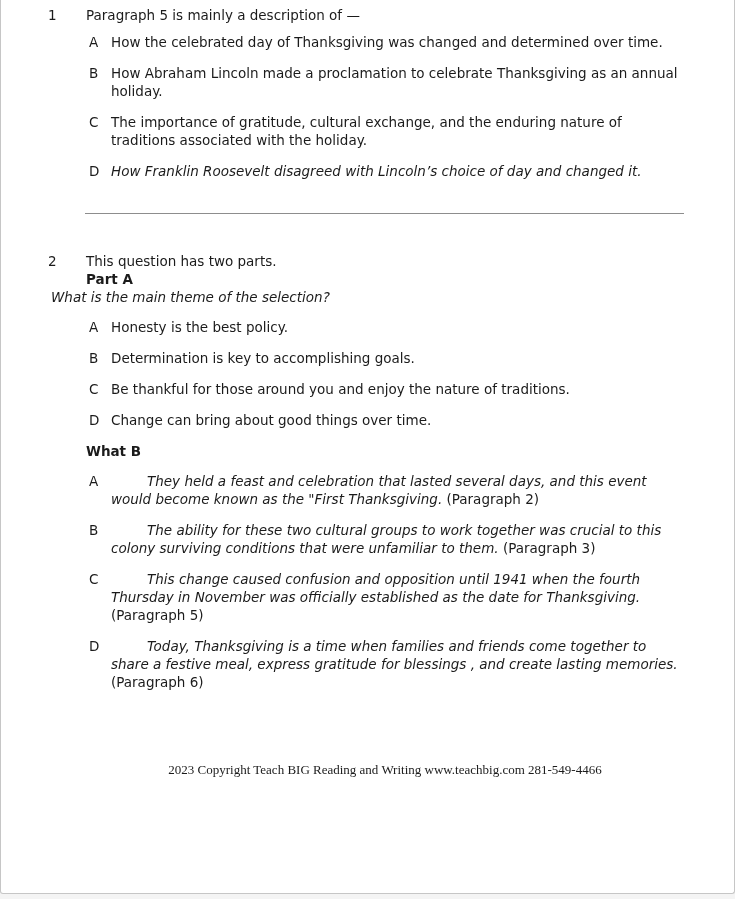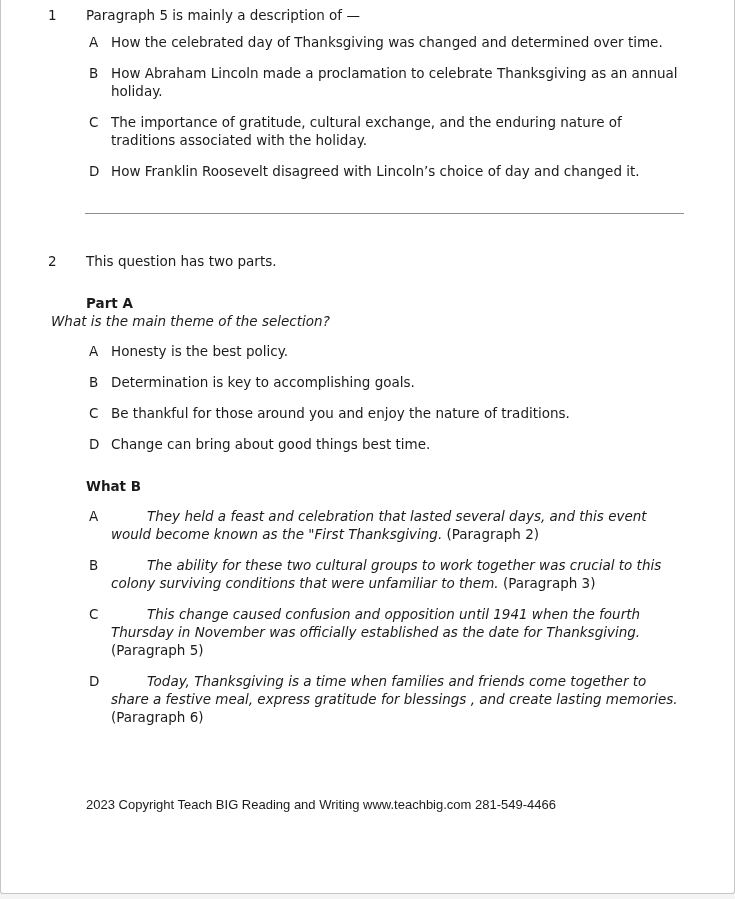--- a/index.html
+++ b/index.html
@@ -34,41 +34,42 @@
   .option {
     display: flex;
     margin-left: 88px;
     margin-bottom: 13px;
   }
   .opt-letter {
     width: 22px;
     flex-shrink: 0;
   }
   .opt-text { max-width: 568px; }
-  .opt-text.nowrap { white-space: nowrap; }
+  .opt-text.nowrap { white-space: nowrap; font-style: italic; }
   .opts { margin-top: 12px; }
   .q1-opts { margin-top: 9px; }
   .divider {
     border: none;
     border-top: 1px solid #8d8d8d;
     margin: 33px 0 38px 84px;
     width: 599px;
     height: 0;
   }
   .part-label {
-    margin: 24px 0 0 85px;
+    margin: 0 0 0 85px;
     font-weight: bold;
   }
   .part-question { margin-left: 50px; font-style: italic; }
   .quote { font-style: italic; margin-left: 36px; }
   .citation { font-style: normal; }
   .footer {
     margin: 70px 0 0 85px;
     width: 598px;
-    font-family: Liberation Sans, sans-serif;
+    text-align: center;
+    font-family: Liberation Serif, serif;
     font-size: 13px;
   }
 </style>
 </head>
 <body>
 
 <div class="page">
 
   <section>
     <div class="q-row">
@@ -113,21 +114,21 @@
       <div class="option">
         <span class="opt-letter">B</span>
         <span class="opt-text">Determination is key to accomplishing goals.</span>
       </div>
       <div class="option">
         <span class="opt-letter">C</span>
         <span class="opt-text">Be thankful for those around you and enjoy the nature of traditions.</span>
       </div>
       <div class="option">
         <span class="opt-letter">D</span>
-        <span class="opt-text">Change can bring about good things best time.</span>
+        <span class="opt-text">Change can bring about good things over time.</span>
       </div>
     </div>
 
     <div class="part-label">What B</div>
     <div class="opts">
       <div class="option">
         <span class="opt-letter">A</span>
         <span class="opt-text"><span class="quote">They held a feast and celebration that lasted several days, and this event would become known as the "First Thanksgiving.</span> <span class="citation">(Paragraph 2)</span></span>
       </div>
       <div class="option">

